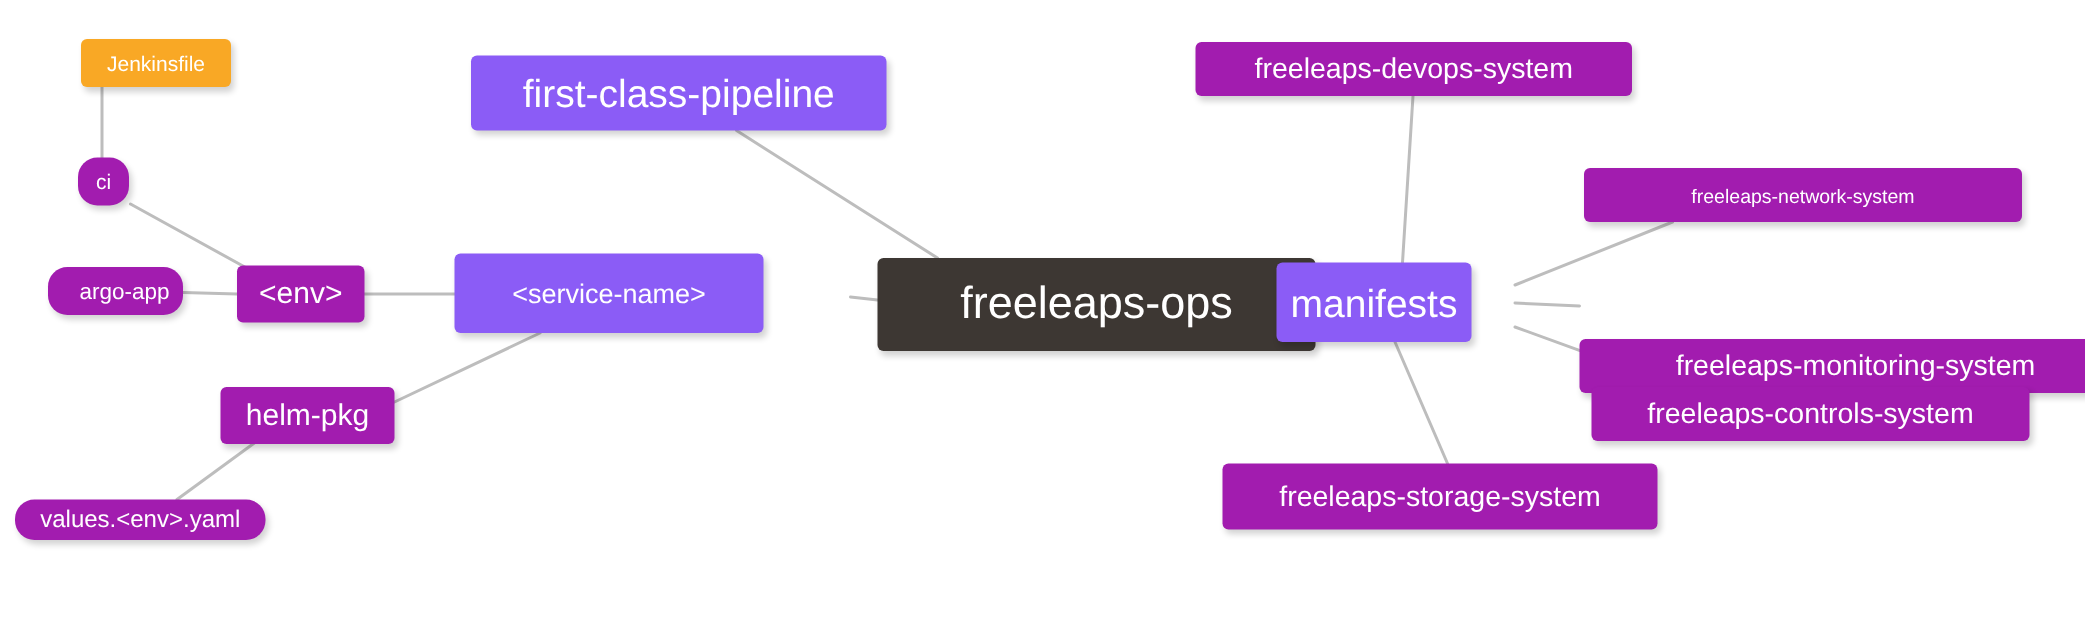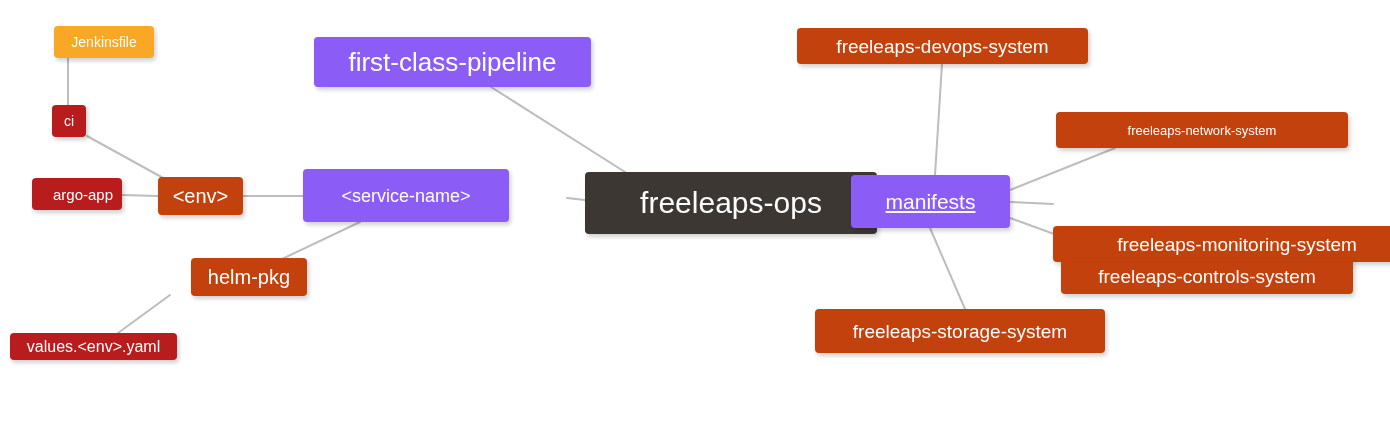--- a/index.html
+++ b/index.html
@@ -34,23 +34,23 @@
     border-radius: 4px;
     color: #ffffff;
     white-space: nowrap;
     line-height: 1;
     letter-spacing: 0px;
     box-shadow: 2px 3px 4px rgba(0,0,0,0.18);
     font-family: "Liberation Sans", sans-serif;
   }
   .node-root    { background: #3d3733; }
   .node-blue    { background: #8b5cf6; }
-  .node-green   { background: #c2410c; }
+  .node-green   { background: #a21caf; }
   .node-orange  { background: #f9a825; margin-left: 36px; }
-  .node-red     { background: #b91c1c; }
+  .node-red     { background: #a21caf; border-radius: 13px; }
 </style>
 </head>
 <body>
 
 <div id="canvas">
   <svg id="edge-layer" viewBox="0 0 1390 421" preserveAspectRatio="none">
       <line x1="68" y1="58" x2="68" y2="106" stroke="#bdbdbd" stroke-width="2" stroke-linecap="round"></line>
       <line x1="87" y1="136" x2="165" y2="179" stroke="#bdbdbd" stroke-width="2" stroke-linecap="round"></line>
       <line x1="122" y1="195" x2="158" y2="196" stroke="#bdbdbd" stroke-width="2" stroke-linecap="round"></line>
       <line x1="243" y1="196" x2="317" y2="196" stroke="#bdbdbd" stroke-width="2" stroke-linecap="round"></line>
@@ -63,25 +63,25 @@
       <line x1="1010" y1="190" x2="1115" y2="148" stroke="#bdbdbd" stroke-width="2" stroke-linecap="round"></line>
       <line x1="1010" y1="202" x2="1053" y2="204" stroke="#bdbdbd" stroke-width="2" stroke-linecap="round"></line>
       <line x1="1010" y1="218" x2="1120" y2="258" stroke="#bdbdbd" stroke-width="2" stroke-linecap="round"></line>
       <line x1="930" y1="228" x2="965" y2="309" stroke="#bdbdbd" stroke-width="2" stroke-linecap="round"></line>
     </svg>
   <div id="node-layer">
       <div class="node node-orange" style="left: 18px; top: 26px; width: 100px; height: 32px; font-size: 14px;">Jenkinsfile</div>
       <div class="node node-red" style="left: 52px; top: 105px; width: 34px; height: 32px; font-size: 14px;">ci</div>
       <div class="node node-red" style="left: 32px; top: 178px; width: 90px; height: 32px; font-size: 15px; padding-left: 12px;">argo-app</div>
       <div class="node node-green" style="left: 158px; top: 177px; width: 85px; height: 38px; font-size: 20px;">&lt;env&gt;</div>
-      <div class="node node-green" style="left: 147px; top: 258px; width: 116px; height: 38px; font-size: 20px; margin-left: 44px;">helm-pkg</div>
+      <div class="node node-green" style="left: 147px; top: 258px; width: 116px; height: 38px; font-size: 20px;">helm-pkg</div>
       <div class="node node-red" style="left: 10px; top: 333px; width: 167px; height: 27px; font-size: 16px;">values.&lt;env&gt;.yaml</div>
       <div class="node node-blue" style="left: 314px; top: 37px; width: 277px; height: 50px; font-size: 26px;">first-class-pipeline</div>
       <div class="node node-blue" style="left: 303px; top: 169px; width: 206px; height: 53px; font-size: 18px;">&lt;service-name&gt;</div>
       <div class="node node-root" style="left: 585px; top: 172px; width: 292px; height: 62px; font-size: 30px;">freeleaps-ops</div>
-      <div class="node node-blue" style="left: 851px; top: 175px; width: 159px; height: 53px; font-size: 21px; text-decoration: underline;">manifests</div>
+      <div class="node node-blue" style="left: 851px; top: 175px; width: 130px; height: 53px; font-size: 26px;">manifests</div>
       <div class="node node-green" style="left: 797px; top: 28px; width: 291px; height: 36px; font-size: 19px;">freeleaps-devops-system</div>
       <div class="node node-green" style="left: 1056px; top: 112px; width: 292px; height: 36px; font-size: 13px;">freeleaps-network-system</div>
       <div class="node node-green" style="left: 1053px; top: 187px; width: 368px; height: 36px; font-size: 19px; margin-top: 39px;">freeleaps-monitoring-system</div>
       <div class="node node-green" style="left: 1061px; top: 258px; width: 292px; height: 36px; font-size: 19px;">freeleaps-controls-system</div>
       <div class="node node-green" style="left: 815px; top: 309px; width: 290px; height: 44px; font-size: 19px;">freeleaps-storage-system</div>
     </div>
 </div>
 
 </body></html>

